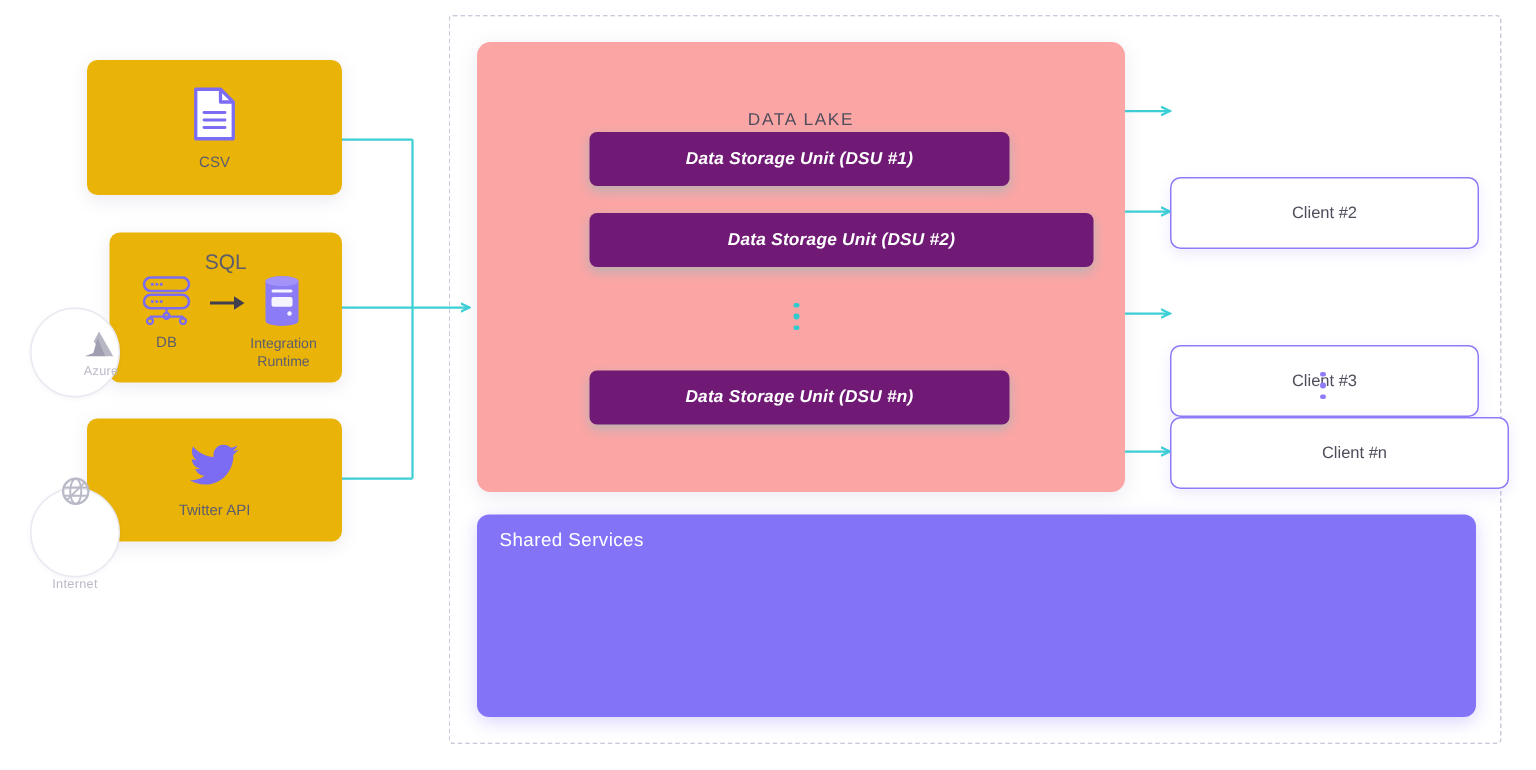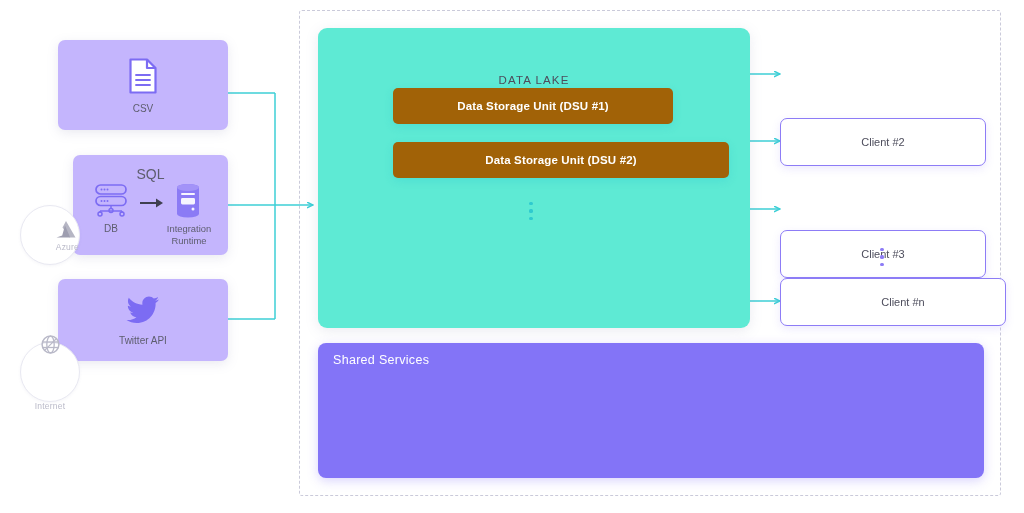--- a/index.html
+++ b/index.html
@@ -10,38 +10,38 @@
 
   
   .badge{position:absolute;width:58px;height:58px;border-radius:50%;
          background:#fff;border:1px solid #e9e9f2;
          display:flex;flex-direction:column;align-items:center;justify-content:center;
          z-index:4;box-shadow:0 1px 3px rgba(120,120,160,.07);}
   .badge svg{display:block;margin-bottom:1px;}
   .badge .blab{font-size:8.5px;color:#b9b9c8;letter-spacing:.2px;line-height:1;}
 
   
-  .srccard{position:absolute;background:#c4b5fd;border-radius:7px;
+  .srccard{position:absolute;background:#eab308;border-radius:7px;
            box-shadow:0 3px 11px rgba(130,130,170,.17);z-index:2;}
   .srccard .cap{position:absolute;left:0;right:0;text-align:center;
                 font-size:10px;color:#5d5d6d;line-height:13px;}
 
   
   .dashed{position:absolute;border:1.4px dashed #cacada;border-radius:3px;}
 
   
-  .lake{position:absolute;background:#5eead4;border-radius:9px;
+  .lake{position:absolute;background:#fca5a5;border-radius:9px;
         box-shadow:0 3px 13px rgba(130,130,170,.16);z-index:2;}
   .laketitle{position:absolute;left:0;right:0;text-align:center;
              font-size:11.5px;letter-spacing:1.1px;color:#4d4d5c;}
 
-  .dsu{position:absolute;background:#a16207;border-radius:5px;color:#fff;
+  .dsu{position:absolute;background:#701a75;border-radius:5px;color:#fff;
        display:flex;align-items:center;justify-content:center;
        font-size:11.5px;font-weight:bold;letter-spacing:.15px;
-       box-shadow:0 3px 8px rgba(47,202,207,.32);z-index:3;}
+       box-shadow:0 3px 8px rgba(47,202,207,.32);z-index:3;font-style:italic;}
 
   .vdots{position:absolute;display:flex;flex-direction:column;
          align-items:center;justify-content:space-between;z-index:3;}
   .vdots i{display:block;width:3.2px;height:3.2px;border-radius:50%;}
 
   
   .client{position:absolute;background:#fff;border:1.6px solid #8d7cf6;
           border-radius:7px;display:flex;align-items:center;justify-content:center;
           font-size:11px;color:#4d4d5c;z-index:3;
           box-shadow:0 3px 9px rgba(140,124,246,.16);}
@@ -169,21 +169,21 @@
   </div>
 
   <div class="srccard" style="left:58px;top:279px;width:170px;height:82px;">
     <span style="position:absolute;left:0;right:0;top:17px;display:flex;justify-content:center;">
       <svg width="34" height="28" viewBox="0 0 34 28">
         <path d="M33 3.6c-1.2.55-2.5.92-3.85 1.08 1.38-.84 2.44-2.16 2.94-3.74-1.3.78-2.73 1.34-4.26 1.64C26.6 1.25 24.86.5 22.95.5c-3.67 0-6.64 3-6.64 6.7 0 .52.06 1.03.17 1.52C11 8.44 6.1 5.77 2.82 1.72 2.25 2.7 1.93 3.85 1.93 5.07c0 2.32 1.17 4.37 2.95 5.57-1.09-.03-2.12-.34-3.02-.84v.08c0 3.25 2.29 5.96 5.33 6.57-.56.16-1.15.24-1.76.24-.43 0-.85-.04-1.25-.12.85 2.66 3.3 4.6 6.21 4.65-2.28 1.8-5.14 2.87-8.26 2.87-.54 0-1.07-.03-1.59-.09 2.94 1.9 6.43 3 10.18 3 12.21 0 18.89-10.2 18.89-19.04 0-.29-.01-.58-.02-.86C30.95 6.15 32.1 4.96 33 3.6z" fill="#7c6cf3"></path>
       </svg>
     </span>
     <div class="cap" style="top:55px;">Twitter API</div>
   </div>
-  <div class="badge" style="left:20px;top:342px;gap:44px;">
+  <div class="badge" style="left:20px;top:325px;gap:44px;">
     <span>
       <svg width="25" height="24" viewBox="0 0 25 24">
         <circle cx="12.5" cy="11.5" r="8.4" fill="none" stroke="#b9b9c8" stroke-width="1.5"></circle>
         <ellipse cx="12.5" cy="11.5" rx="3.7" ry="8.4" fill="none" stroke="#b9b9c8" stroke-width="1.3"></ellipse>
         <line x1="4.3" y1="9" x2="20.7" y2="9" stroke="#b9b9c8" stroke-width="1.3"></line>
         <line x1="4.3" y1="14.5" x2="20.7" y2="14.5" stroke="#b9b9c8" stroke-width="1.3"></line>
         <line x1="18.6" y1="5.4" x2="6.4" y2="17.6" stroke="#b9b9c8" stroke-width="1.3"></line>
       </svg>
     </span>
     <div class="blab">Internet</div>
@@ -195,20 +195,21 @@
 
   <div class="dsu" style="left:393px;top:88px;width:280px;height:36px;">Data Storage Unit (DSU #1)</div>
   <div class="dsu" style="left:393px;top:142px;width:336px;height:36px;text-align:center;">Data Storage Unit (DSU #2)</div>
 
   <div class="vdots" style="left:529px;top:202px;width:4px;height:18px;">
     <i style="background:#2fcacf;"></i>
       <i style="background:#2fcacf;"></i>
       <i style="background:#2fcacf;"></i>
   </div>
 
+  <div class="dsu" style="left:393px;top:247px;width:280px;height:36px;">Data Storage Unit (DSU #n)</div>
 
   <div class="client" style="left:780px;top:118px;width:204px;height:46px;">Client #2</div>
   <div class="client" style="left:780px;top:186px;width:204px;height:46px;margin-top:44px;">Client #3</div>
 
   <div class="vdots" style="left:880px;top:248px;width:4px;height:18px;">
     <i style="background:#8d7cf6;"></i>
       <i style="background:#8d7cf6;"></i>
       <i style="background:#8d7cf6;"></i>
   </div>
 

